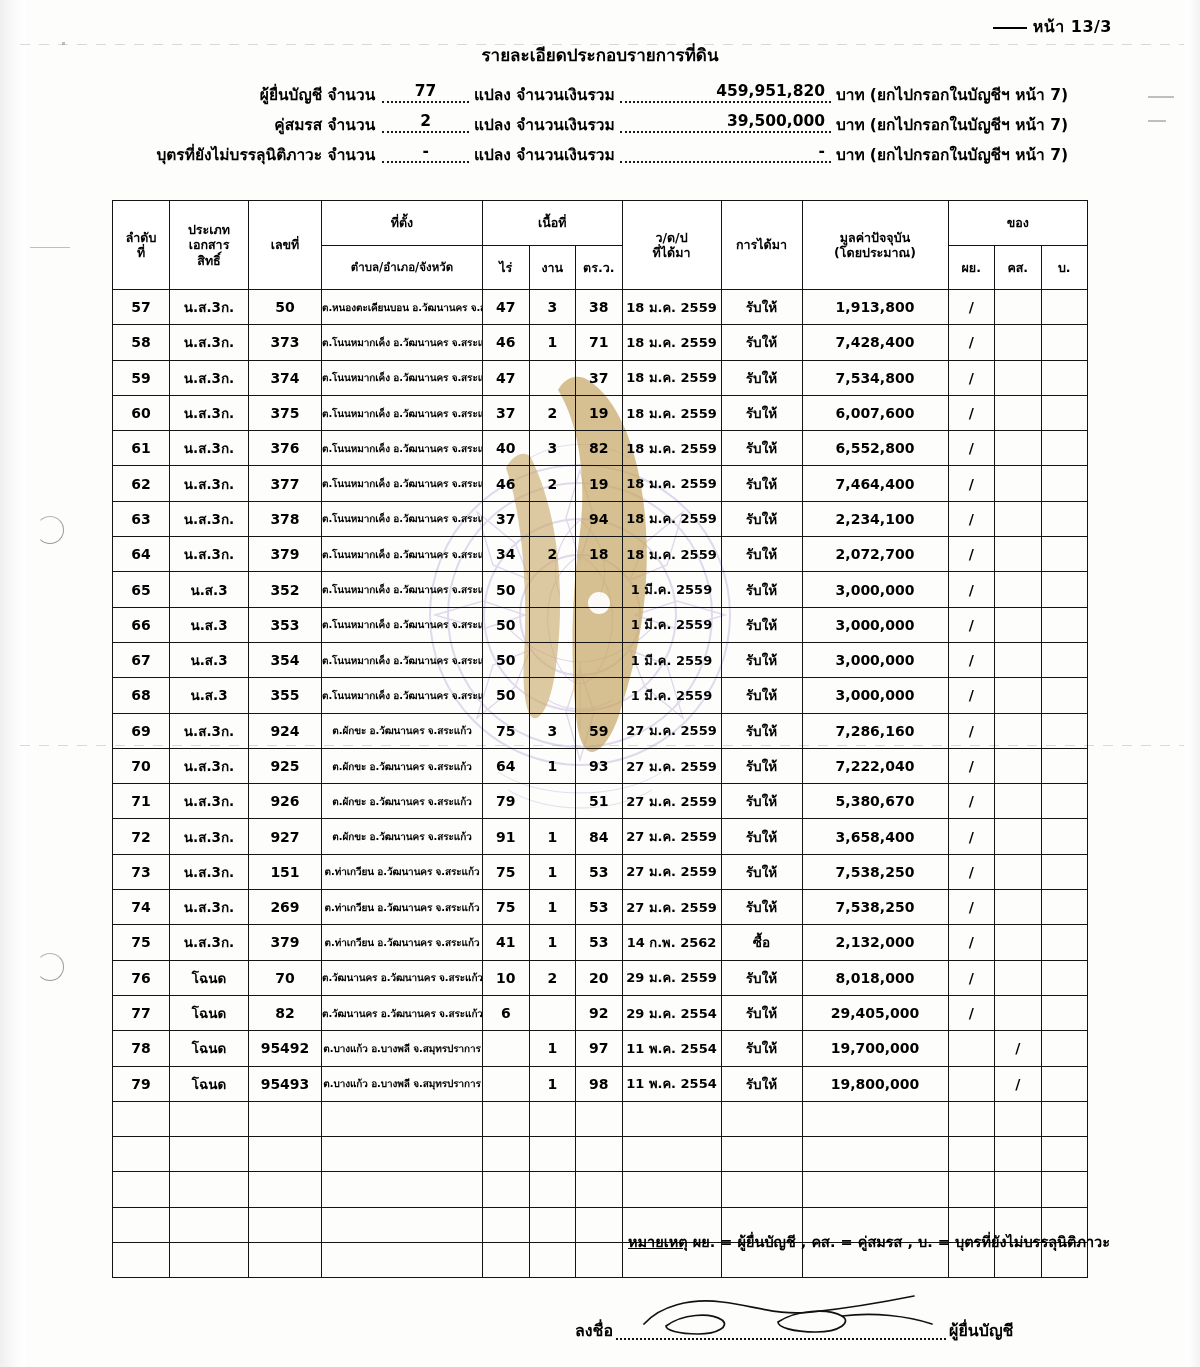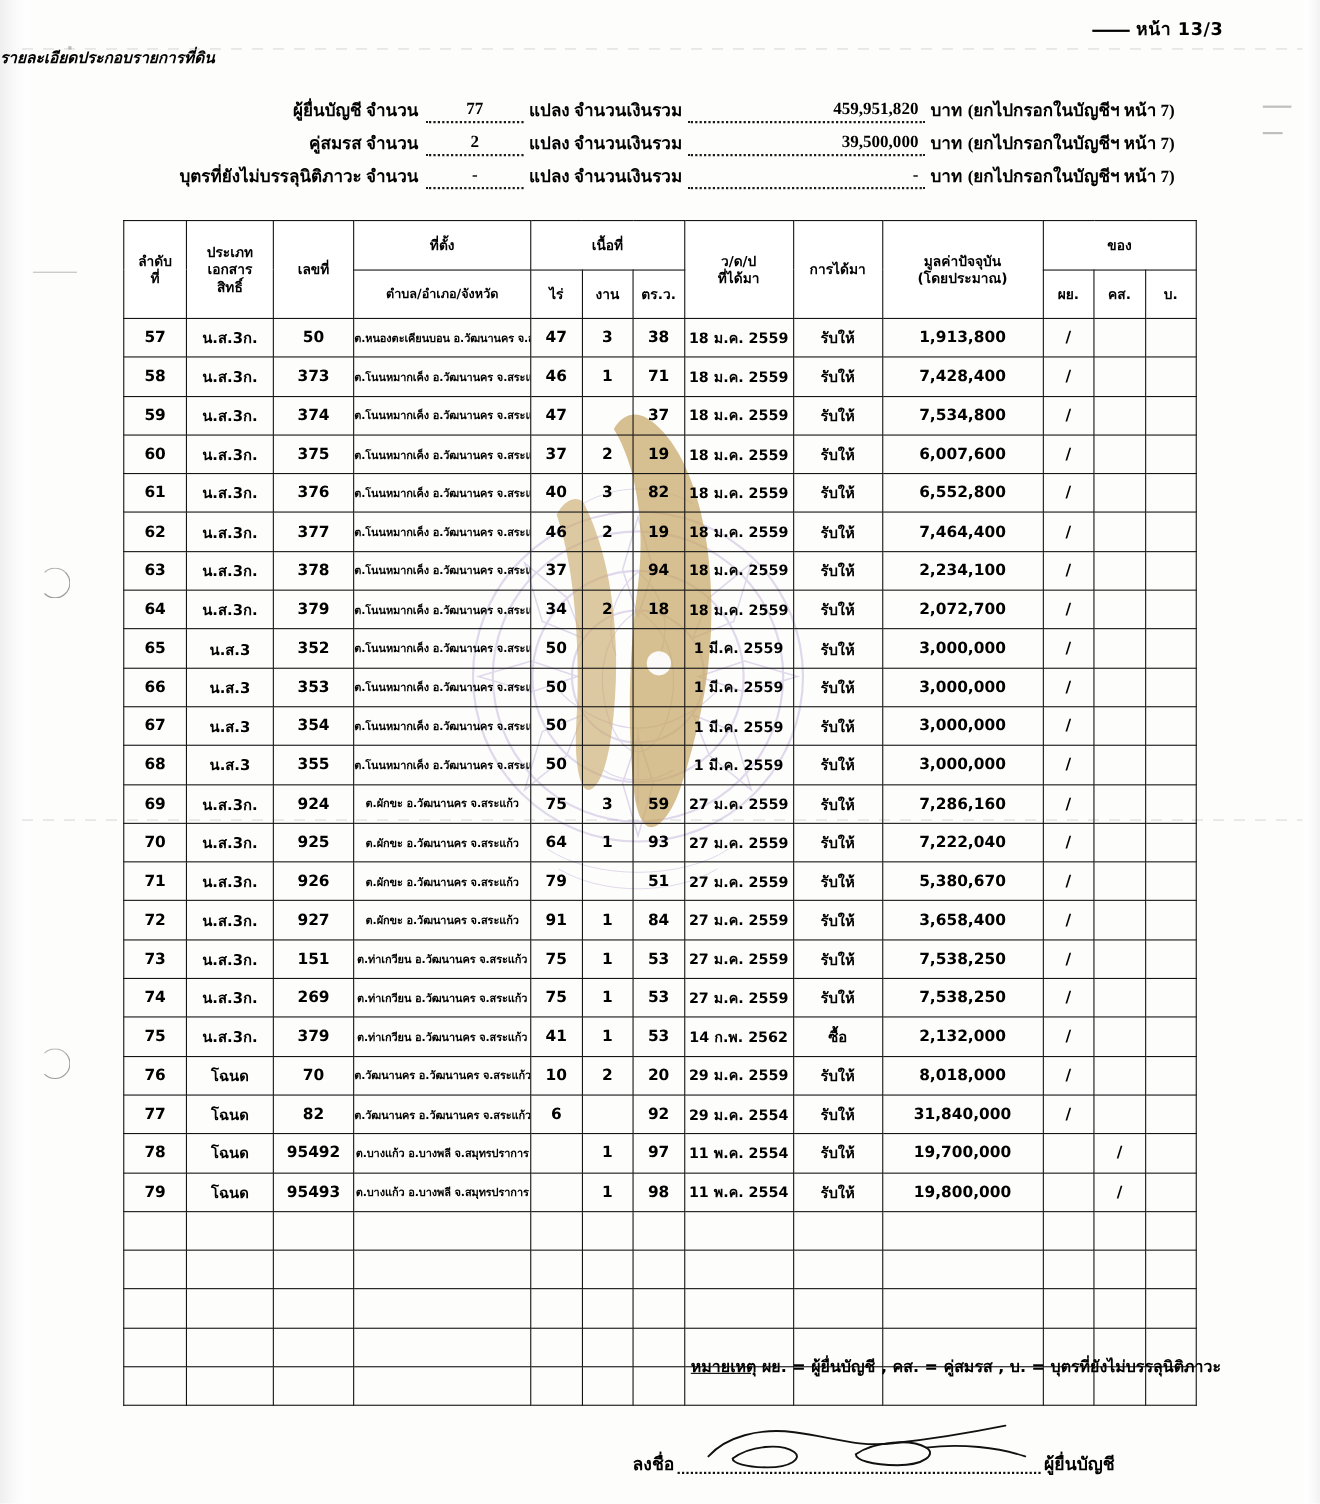--- a/index.html
+++ b/index.html
@@ -129,41 +129,39 @@
     width: 34px;
     border-top: 2px solid #000;
     vertical-align: middle;
     margin-right: 6px;
   }
 
   .doc-title {
     position: absolute;
     left: 0; right: 0;
     top: 41px;
-    text-align: left;
-    font-size: 14px;
+    text-align: center;
+    font-size: 17px;
     font-weight: 700;
-    font-style: italic;
   }
 
   
   .summary {
     position: absolute;
     left: 138px;
     top: 82px;
     width: 930px;
     font-size: 15.5px;
     font-weight: 700;
   }
   .sum-row {
     display: flex;
-    align-items: flex-end;
+    align-items: flex-start;
     height: 30px;
     white-space: nowrap;
-    font-family: Liberation Serif, serif;
   }
   .sum-label {
     text-align: right;
     padding-right: 7px;
   }
   .sum-row.r1 .sum-label { width: 268px; }
   .sum-row.r2 .sum-label { width: 268px; }
   .sum-row.r3 .sum-label { width: 268px; }
 
   .dotted-val {
@@ -712,21 +710,21 @@
         <tr>
           <td class="c-no">77</td>
           <td class="c-type">โฉนด</td>
           <td class="c-docno">82</td>
           <td class="c-loc">ต.วัฒนานคร อ.วัฒนานคร จ.สระแก้ว</td>
           <td class="c-rai">6</td>
           <td class="c-ngan"></td>
           <td class="c-wa">92</td>
           <td class="c-date">29 ม.ค. 2554</td>
           <td class="c-acq">รับให้</td>
-          <td class="c-value">31,840,000</td>
+          <td class="c-value">29,405,000</td>
           <td class="c-own">/</td>
           <td class="c-own"></td>
           <td class="c-own"></td>
         </tr>
         <tr>
           <td class="c-no">78</td>
           <td class="c-type">โฉนด</td>
           <td class="c-docno">95492</td>
           <td class="c-loc">ต.บางแก้ว อ.บางพลี จ.สมุทรปราการ</td>
           <td class="c-rai"></td>

